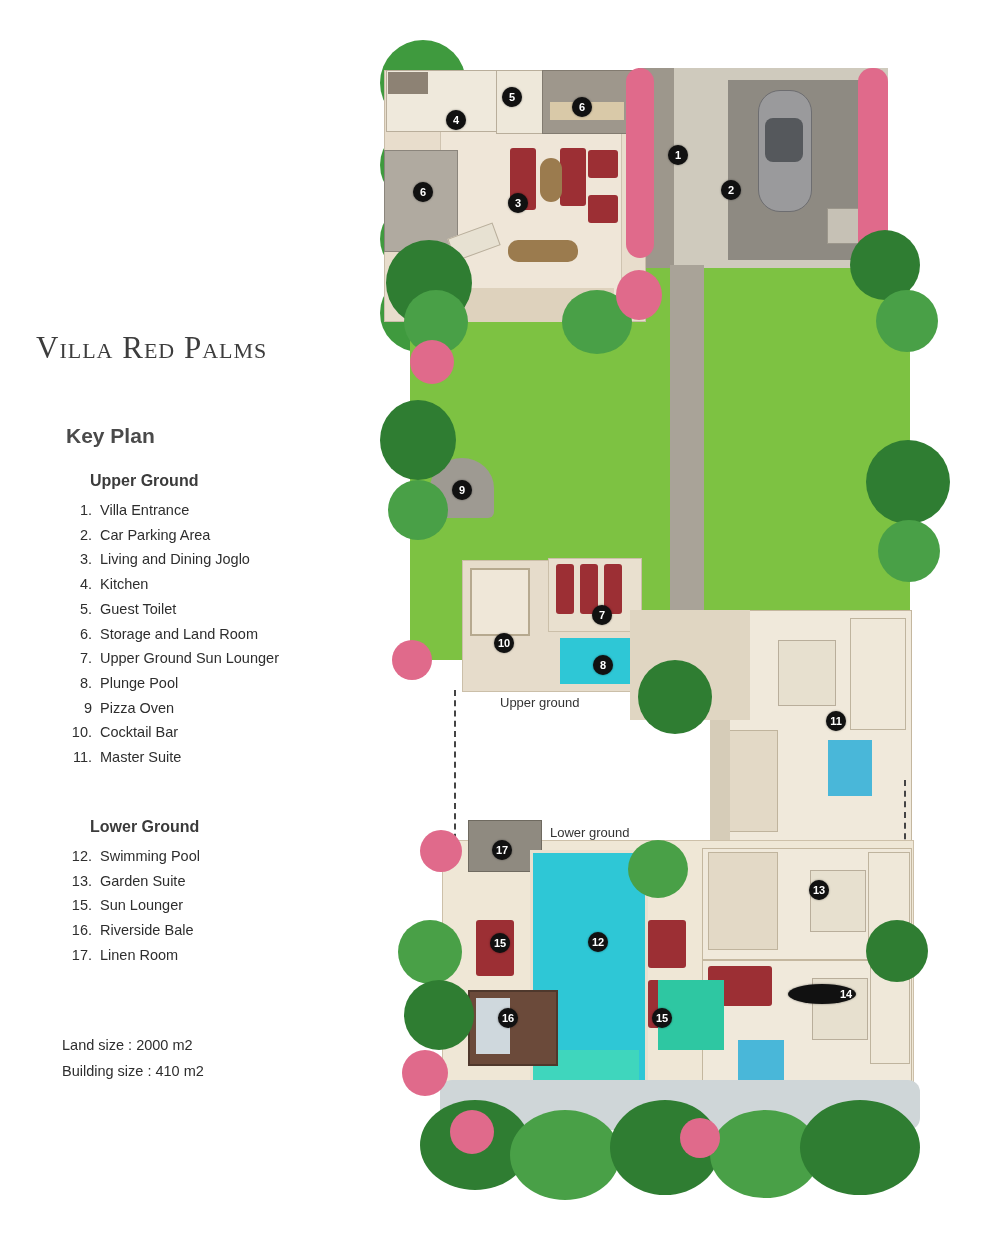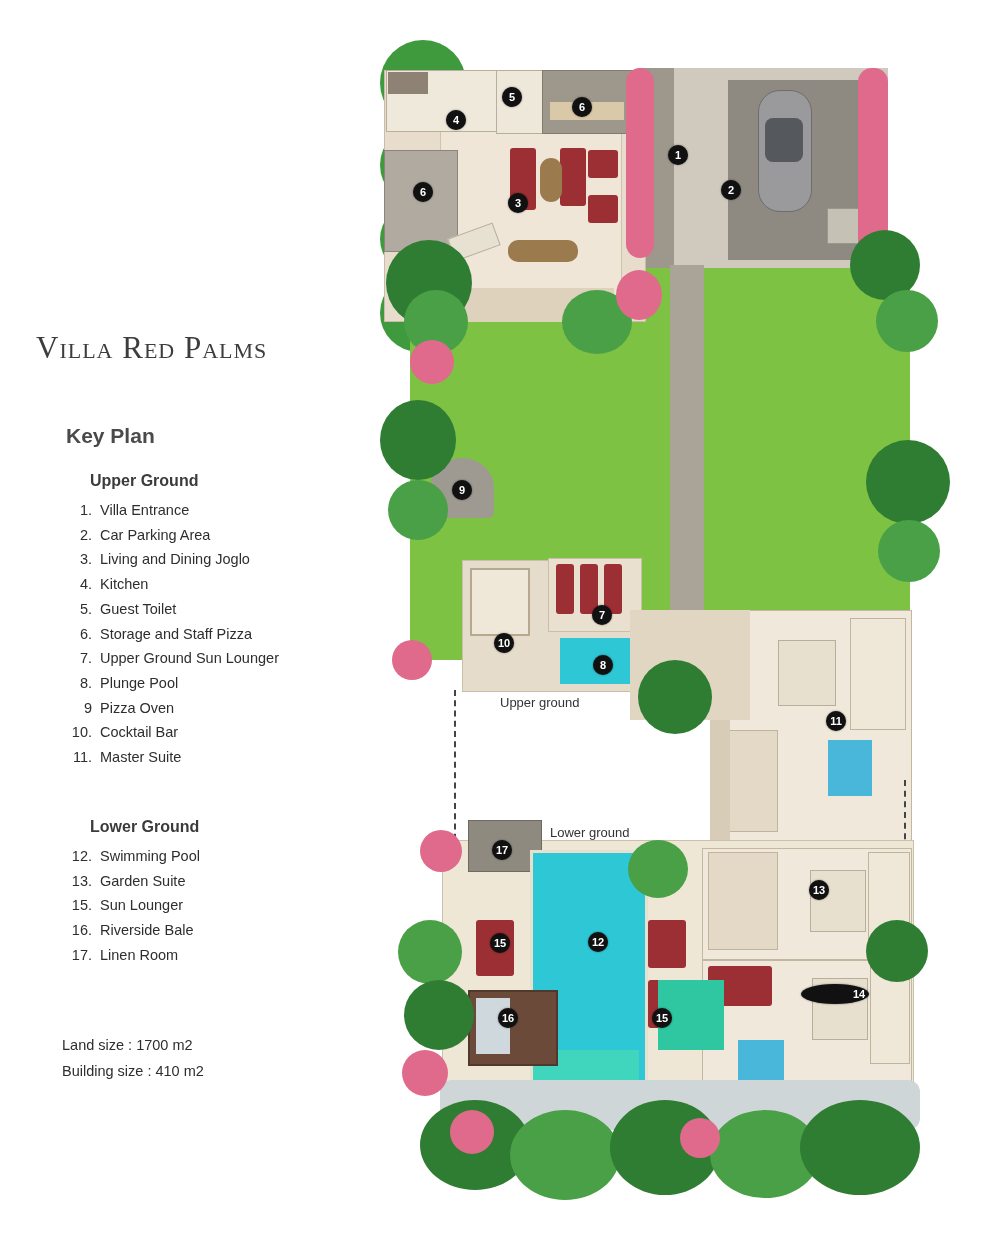--- a/index.html
+++ b/index.html
@@ -102,21 +102,21 @@
     <div class="row">
         <span class="num">4.</span>
         <span class="lbl">Kitchen</span>
       </div>
     <div class="row">
         <span class="num">5.</span>
         <span class="lbl">Guest Toilet</span>
       </div>
     <div class="row">
         <span class="num">6.</span>
-        <span class="lbl">Storage and Staff Pizza</span>
+        <span class="lbl">Storage and Land Room</span>
       </div>
     <div class="row">
         <span class="num">7.</span>
         <span class="lbl">Upper Ground Sun Lounger</span>
       </div>
     <div class="row">
         <span class="num">8.</span>
         <span class="lbl">Plunge Pool</span>
       </div>
     <div class="row">
@@ -151,21 +151,21 @@
         <span class="num">16.</span>
         <span class="lbl">Riverside Bale</span>
       </div>
     <div class="row">
         <span class="num">17.</span>
         <span class="lbl">Linen Room</span>
       </div>
   </div>
 
   <div id="sizes">
-    <div>Land size : 1700 m2</div>
+    <div>Land size : 2000 m2</div>
     <div>Building size : 410 m2</div>
   </div>
 </div>
 
 <div id="plan">
 
   <div class="abs grass" style="left:30px;top:200px;width:500px;height:420px;border-radius:10px;"></div>
 
   <div class="abs roof" style="left:268px;top:28px;width:240px;height:200px;"></div>
   <div class="abs pave" style="left:348px;top:40px;width:150px;height:180px;background:#8e8a82;"></div>
@@ -289,18 +289,18 @@
   <div class="abs marker" style="left:122px;top:47px;">5</div>
   <div class="abs marker" style="left:192px;top:57px;">6</div>
   <div class="abs marker" style="left:33px;top:142px;">6</div>
   <div class="abs marker" style="left:212px;top:565px;">7</div>
   <div class="abs marker" style="left:213px;top:615px;">8</div>
   <div class="abs marker" style="left:72px;top:440px;">9</div>
   <div class="abs marker" style="left:114px;top:593px;">10</div>
   <div class="abs marker" style="left:446px;top:671px;">11</div>
   <div class="abs marker" style="left:208px;top:892px;">12</div>
   <div class="abs marker" style="left:429px;top:840px;">13</div>
-  <div class="abs marker" style="left:421px;top:944px;padding-left:48px;">14</div>
+  <div class="abs marker" style="left:408px;top:944px;padding-left:48px;">14</div>
   <div class="abs marker" style="left:110px;top:893px;">15</div>
   <div class="abs marker" style="left:272px;top:968px;">15</div>
   <div class="abs marker" style="left:118px;top:968px;">16</div>
   <div class="abs marker" style="left:112px;top:800px;">17</div>
 </div>
 
 </body></html>

